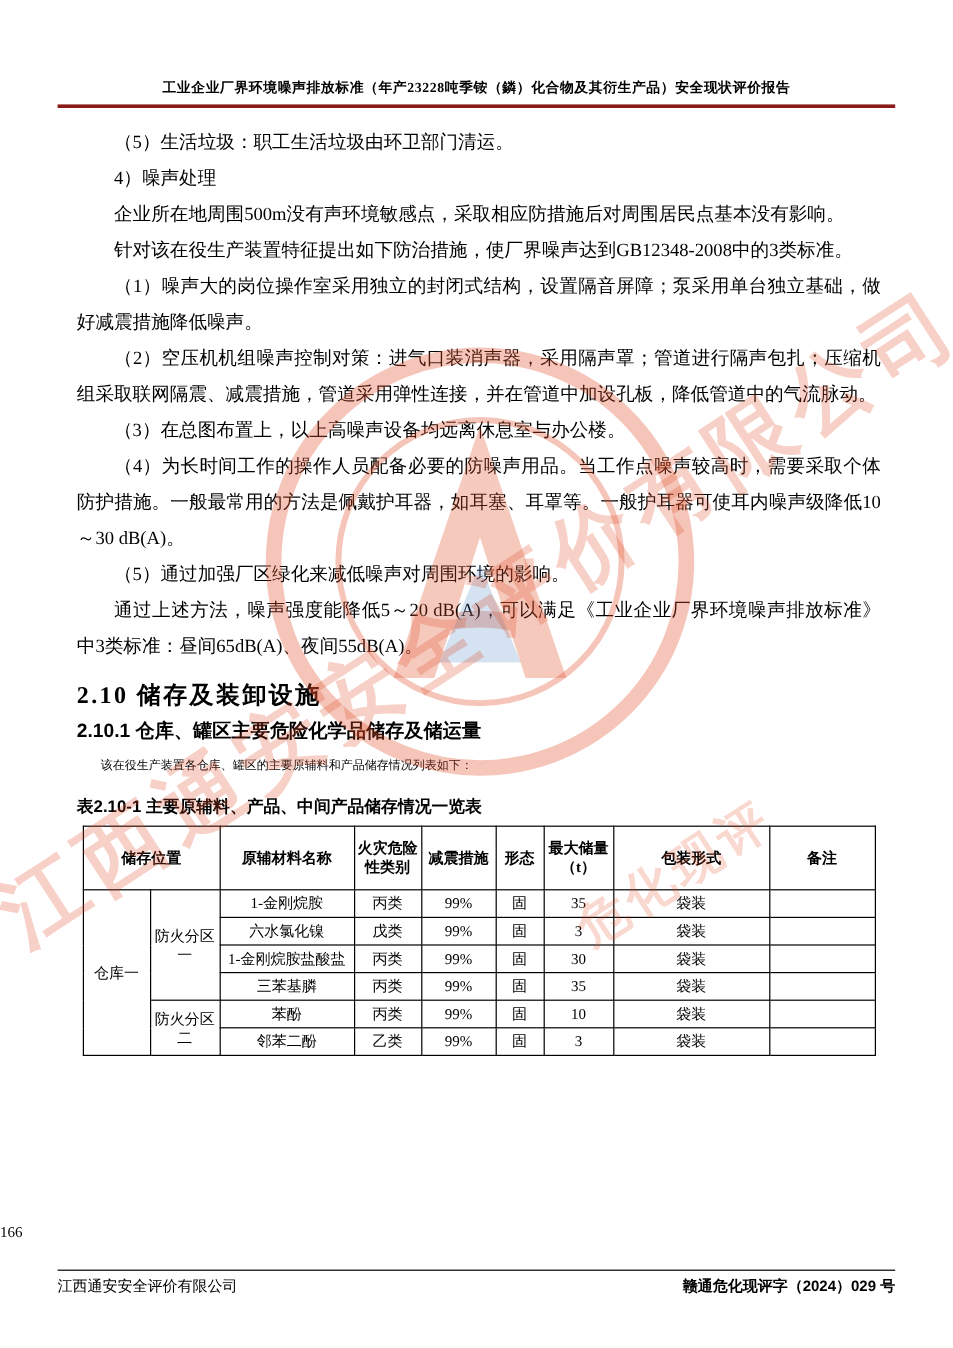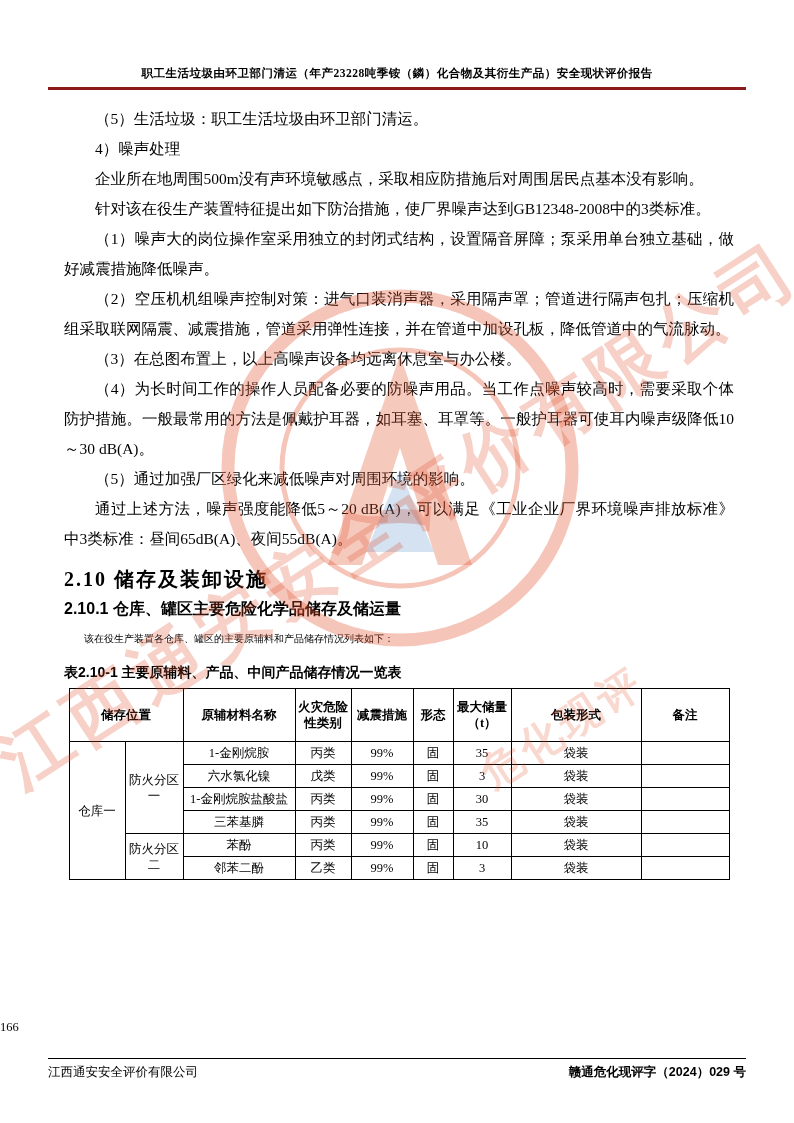--- a/index.html
+++ b/index.html
@@ -71,21 +71,21 @@
     font-family:"Liberation Serif", serif;
   }
   .wm-seal{position:absolute;left:0;top:0;}
 </style>
 </head>
 <body>
 
 <div class="page">
 
   <div class="doc-header">
-    <div class="doc-header-title">职工生活垃圾由环卫部门清运（年产23228吨季铵（鏻）化合物及其衍生产品）安全现状评价报告</div>
+    <div class="doc-header-title">工业企业厂界环境噪声排放标准（年产23228吨季铵（鏻）化合物及其衍生产品）安全现状评价报告</div>
     <div class="doc-header-rule"></div>
   </div>
 
   <div class="content">
     <p class="body-par">（5）生活垃圾：职工生活垃圾由环卫部门清运。</p>
     <p class="body-par">4）噪声处理</p>
     <p class="body-par">企业所在地周围500m没有声环境敏感点，采取相应防措施后对周围居民点基本没有影响。</p>
     <p class="body-par">针对该在役生产装置特征提出如下防治措施，使厂界噪声达到GB12348-2008中的3类标准。</p>
     <p class="body-par">（1）噪声大的岗位操作室采用独立的封闭式结构，设置隔音屏障；泵采用单台独立基础，做好减震措施降低噪声。</p>
     <p class="body-par">（2）空压机机组噪声控制对策：进气口装消声器，采用隔声罩；管道进行隔声包扎；压缩机组采取联网隔震、减震措施，管道采用弹性连接，并在管道中加设孔板，降低管道中的气流脉动。</p>

